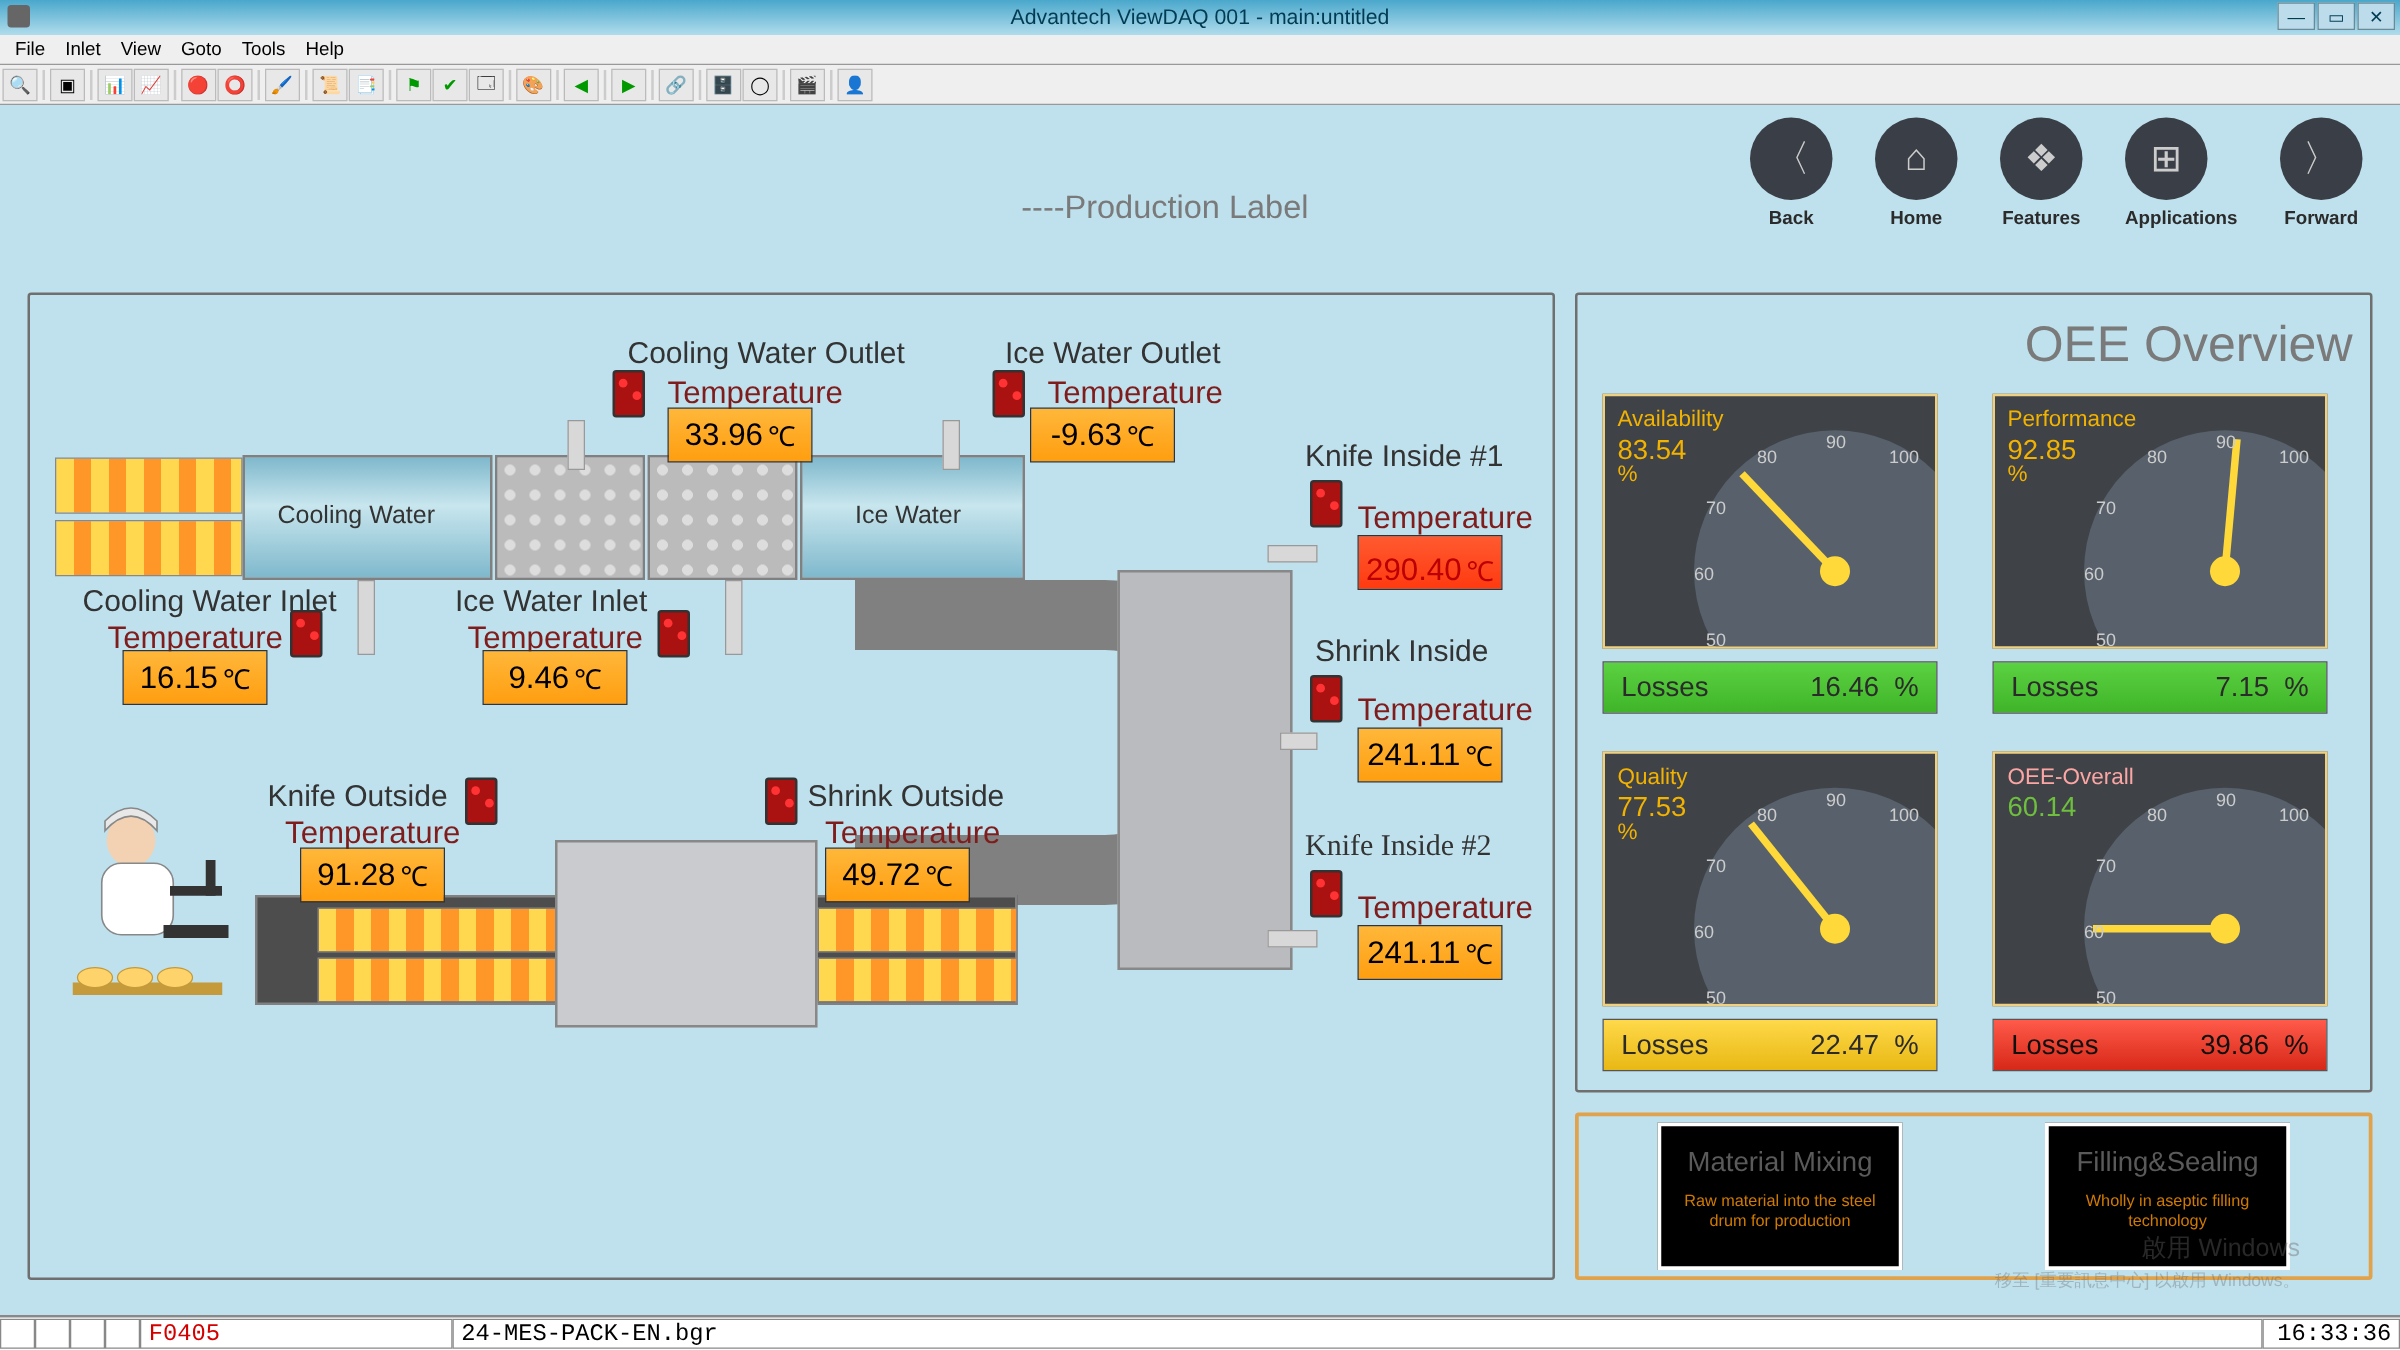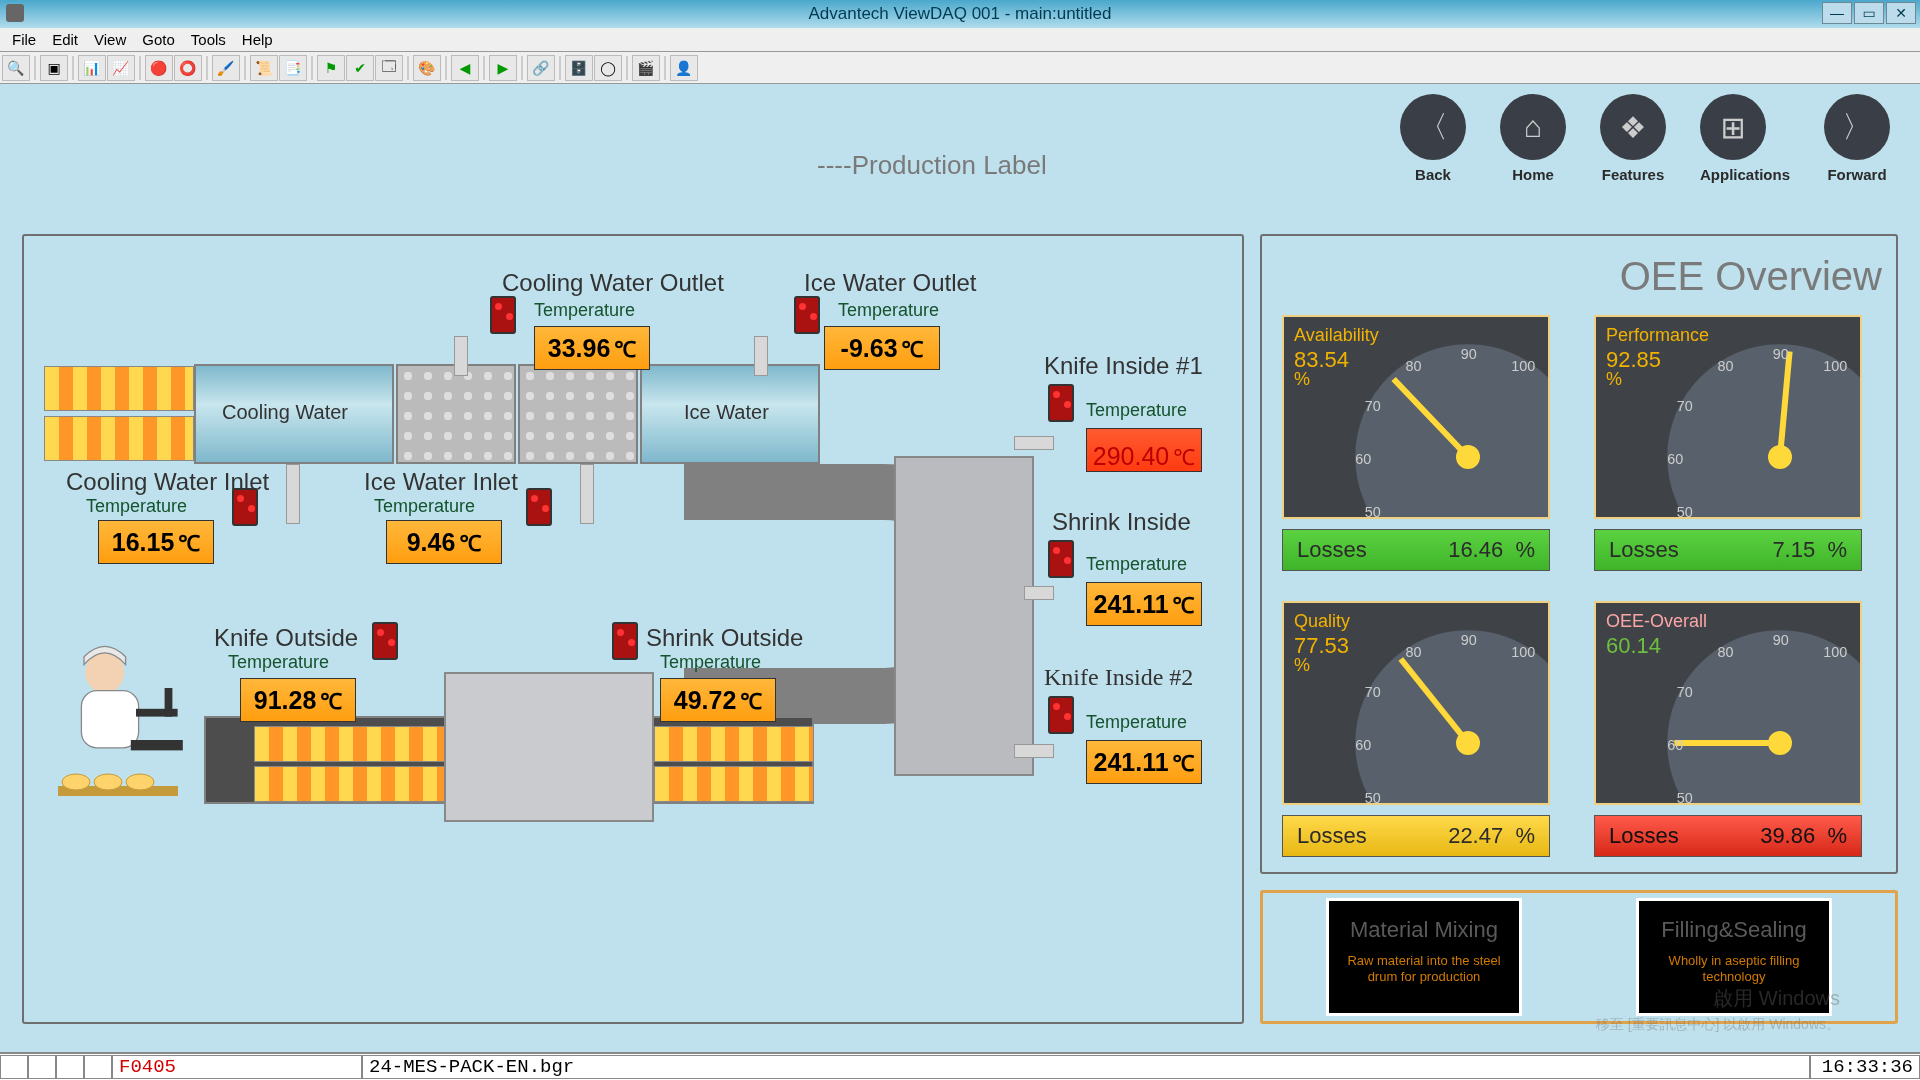--- a/index.html
+++ b/index.html
@@ -42,23 +42,23 @@
 .loss-bar { margin-top:10px; width:268px; height:42px; border:1px solid #555; display:flex; align-items:center; justify-content:space-between; padding:0 14px; font-size:22px; color:#2b2b2b;}
 .loss-bar.green { background:linear-gradient(#5bd241,#3fb429);}
 .loss-bar.yellow { background:linear-gradient(#ffd94a,#e8b814);}
 .loss-bar.red { background:linear-gradient(#ff5a4a,#d72818); color:#111;}
 
 .card { width:196px; height:118px; background:#000000; border:3px solid #fff; text-align:center; padding:8px 6px;}
 .card-title { font-size:22px; color:#5a5a5a; margin:8px 0 10px;}
 .card-desc { font-size:13px; color:#d07a00; line-height:1.25;}
 
 .section-label { position:absolute; font-size:24px; color:#333;}
-.temp-label { position:absolute; font-size:18px; color:#14532d;}
+.temp-label { position:absolute; font-size:25px; color:#7f1d1d;}
 .temp-box { position:absolute; width:116px; height:44px; border:1px solid #333; display:flex; align-items:center; justify-content:center; font-size:25px; font-weight:400;}
-.temp-box.orange { background:linear-gradient(#ffb73a,#ff9e10);font-weight:bold;}
+.temp-box.orange { background:linear-gradient(#ffb73a,#ff9e10);}
 .temp-box.red { background:linear-gradient(#ff5a30,#ff3a10); color:#b00;}
 .temp-box .deg { font-size:22px; margin-left:4px;}
 .sensor { position:absolute; width:26px; height:38px; background:#a11; border:2px solid #333; border-radius:3px;}
 .sensor::before,.sensor::after { content:''; position:absolute; width:7px; height:7px; background:#f33; border-radius:50%; left:3px;}
 .sensor::before{top:5px;} .sensor::after{top:15px; left:14px;}
 
 .statusbar { position:absolute; bottom:0; left:0; right:0; height:28px; background:#fff; border-top:2px solid #888; display:flex; align-items:center;}
 .statusbar .cell { border:1px solid #888; height:24px; display:flex; align-items:center; padding:0 6px; font-family:'Courier New',monospace; font-size:19px;}
 .watermark { position:absolute; right:80px; bottom:40px; font-size:20px; color:rgba(100,100,100,0.4);}
 .watermark2 { position:absolute; right:80px; bottom:18px; font-size:14px; color:rgba(100,100,100,0.35);}
@@ -80,21 +80,21 @@
   <span>Advantech ViewDAQ 001 - main:untitled</span>
   <div class="winbtns">
     <div>—</div>
     <div>▭</div>
     <div>✕</div>
   </div>
 </div>
 
 <div class="menubar">
   <span>File</span>
-  <span>Edit</span>
+  <span>Inlet</span>
   <span>View</span>
   <span>Goto</span>
   <span>Tools</span>
   <span>Help</span>
 </div>
 
 <div class="toolbar">
   <div class="tbtn">🔍</div>
     <div class="sep"></div>
   <div class="tbtn">▣</div>

